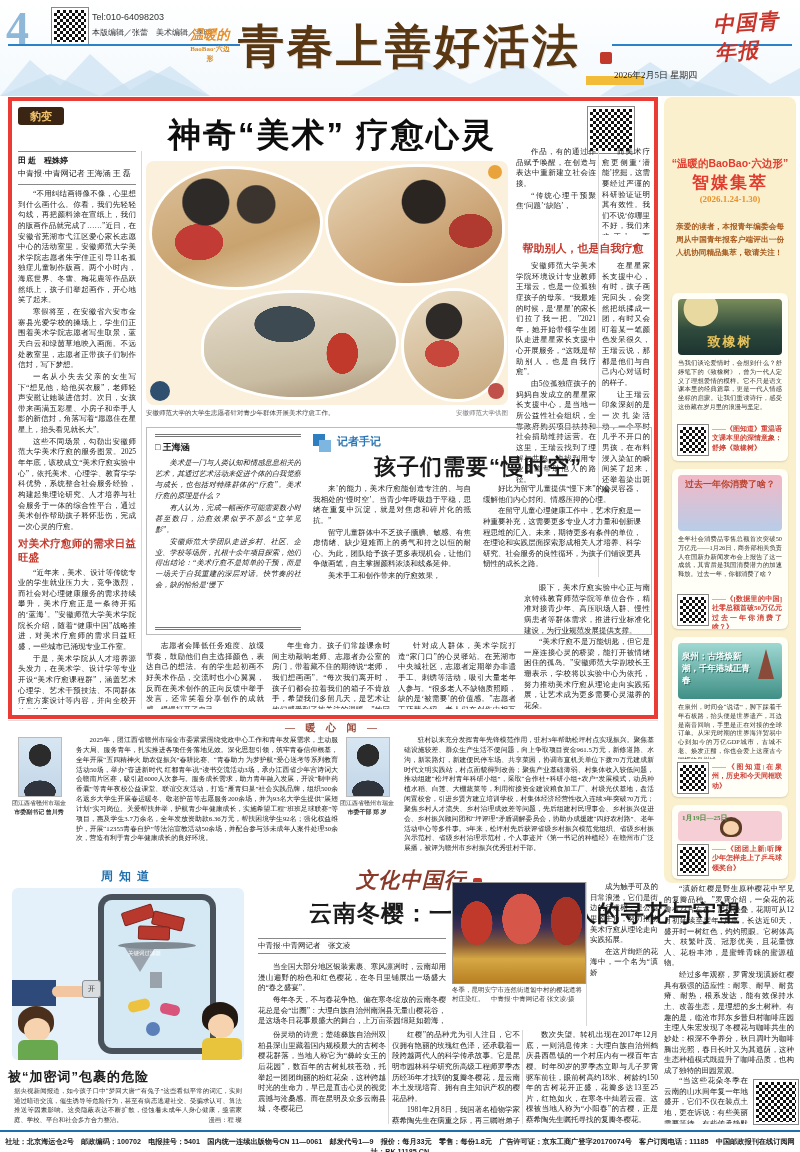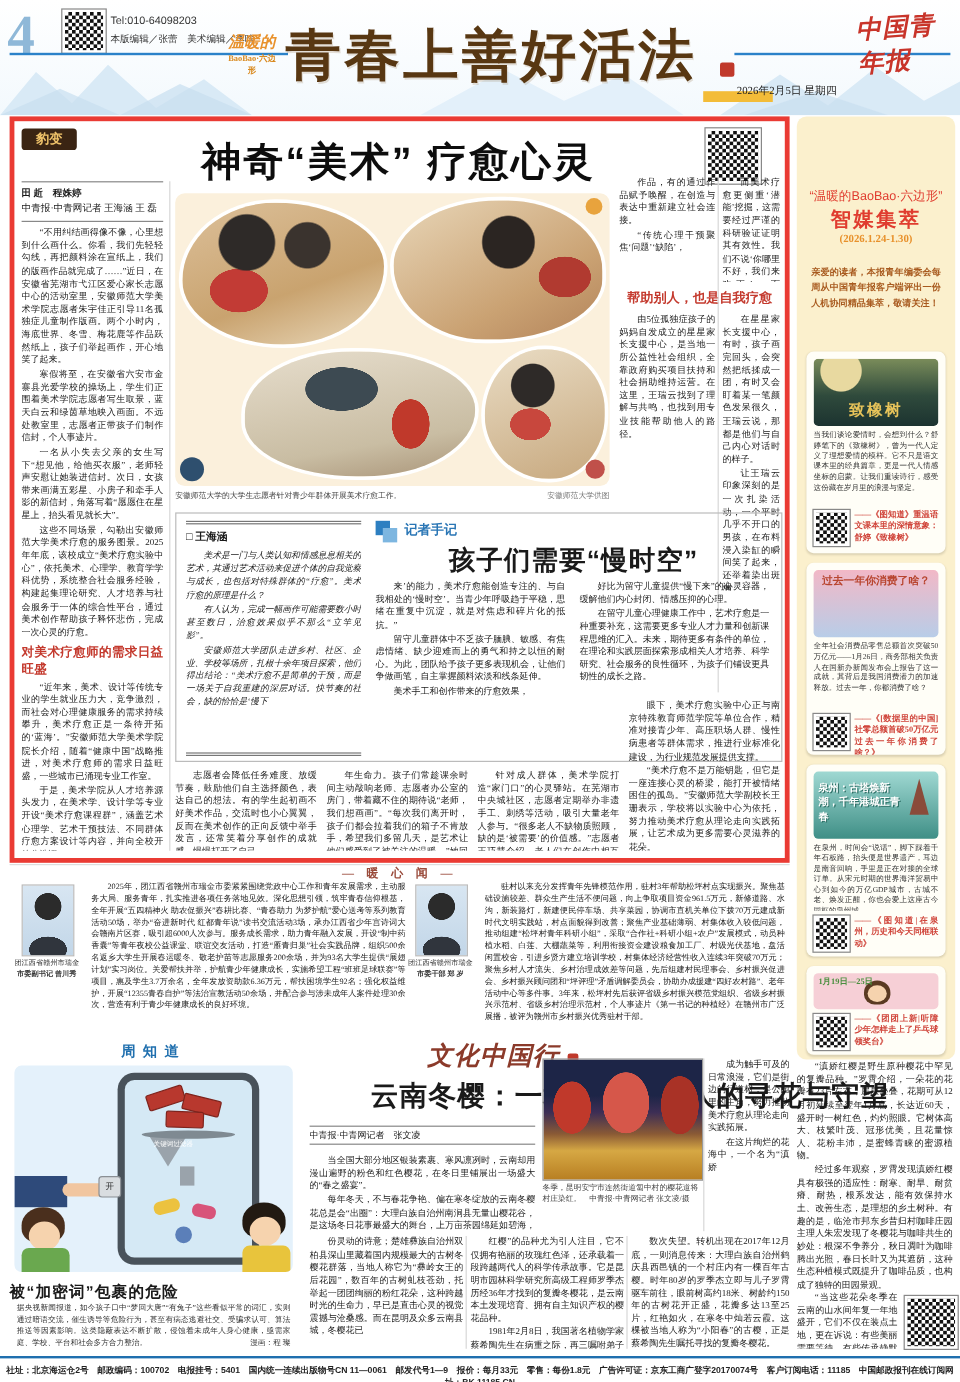--- a/index.html
+++ b/index.html
@@ -40,21 +40,21 @@
   .cap{font-size:6.5px;color:#444;}
   .commentbox{border-top:3px double #777;border-bottom:3px double #777;}
   .cauthor{font-size:9px;font-weight:bold;margin:4px 0;}
   .ctext{font-size:7.3px;line-height:1.5;font-style:italic;text-align:justify;overflow:hidden;}
   .ctext p{margin:0 0 1px;text-indent:2em;}
   .notetag{color:#2a76b5;font-weight:bold;font-size:11px;font-family:"Liberation Sans",sans-serif;}
   .notehead{font-size:22px;font-weight:bold;text-align:center;letter-spacing:1px;
             font-family:"Liberation Sans","DejaVu Sans",sans-serif;}
   
   .sidebar{left:664px;top:97px;width:132px;height:786px;background:#fbf0cd;border-radius:8px;}
-  .sbt1{color:#e03c2f;font-weight:normal;font-size:10.5px;text-align:center;font-family:"Liberation Sans",sans-serif;}
+  .sbt1{color:#e03c2f;font-weight:bold;font-size:10.5px;text-align:center;font-family:"Liberation Sans",sans-serif;}
   .sbt2{color:#e03c2f;font-weight:bold;font-size:17px;text-align:center;letter-spacing:2px;font-family:"Liberation Sans",sans-serif;}
   .sbdate{color:#e8912b;font-weight:bold;font-size:9px;text-align:center;}
   .sbintro{color:#a85a1f;font-weight:bold;font-size:7.6px;line-height:1.7;text-align:justify;}
   .card{position:absolute;left:8px;width:116px;background:#fffef7;border-radius:6px;box-shadow:0 1px 2px #0002;overflow:hidden;}
   .cardimg{position:relative;width:104px;height:56px;margin:6px auto 4px;border-radius:4px;overflow:hidden;}
   .carddesc{font-size:6.3px;line-height:1.4;text-align:justify;color:#333;margin:0 6px;overflow:hidden;}
   .cardlink{font-size:7px;font-weight:bold;color:#d0443a;line-height:1.35;text-align:justify;}
   
   .warmband{left:8px;top:720px;width:650px;height:146px;border-top:1px solid #ddd;}
   .warmhdr{font-size:10px;font-weight:bold;color:#9a4b3b;text-align:center;letter-spacing:4px;}
@@ -129,21 +129,21 @@
     <div class="abs qr" style="left:576px;top:6px;width:42px;height:42px;"></div>
 
     <div class="abs" style="left:6px;top:50px;width:118px;border-top:1px solid #888;border-bottom:1px solid #888;padding:3px 0;">
       <div class="byline" style="font-weight:bold;">田 赾　程姝婷</div>
       <div class="byline">中青报·中青网记者 王海涵 王 磊</div>
     </div>
 
     <div class="abs" style="left:6px;top:88px;width:118px;height:520px;overflow:hidden;">
       <div class="txt">
           <p>“不用纠结画得像不像，心里想到什么画什么。你看，我们先轻轻勾线，再把颜料涂在宣纸上，我们的版画作品就完成了……”近日，在安徽省芜湖市弋江区爱心家长志愿中心的活动室里，安徽师范大学美术学院志愿者朱宇佳正引导11名孤独症儿童制作版画。两个小时内，海底世界、冬雪、梅花鹿等作品跃然纸上，孩子们举起画作，开心地笑了起来。</p>
-          <p>寒假将至，在安徽省六安市金寨县光爱学校的操场上，学生们正围着美术学院志愿者写生取景，蓝天白云和绿茵草地映入画面。不远处教室里，志愿者正带孩子们制作信封，个人事迹片。</p>
+          <p>寒假将至，在安徽省六安市金寨县光爱学校的操场上，学生们正围着美术学院志愿者写生取景，蓝天白云和绿茵草地映入画面。不远处教室里，志愿者正带孩子们制作信封，写下梦想。</p>
           <p>一名从小失去父亲的女生写下“想见他，给他买衣服”，老师轻声安慰让她装进信封。次日，女孩带来画满五彩星、小房子和牵手人影的新信封，角落写着“愿愿住在星星上，抬头看见就长大”。</p>
           <p>这些不同场景，勾勒出安徽师范大学美术疗愈的服务图景。2025年年底，该校成立“美术疗愈实验中心”，依托美术、心理学、教育学学科优势，系统整合社会服务经验，构建起集理论研究、人才培养与社会服务于一体的综合性平台，通过美术创作帮助孩子释怀悲伤，完成一次心灵的疗愈。</p>
         </div>
       <div class="subhead">对美术疗愈师的需求日益旺盛</div>
       <div class="txt">
           <p>“近年来，美术、设计等传统专业的学生就业压力大，竞争激烈，而社会对心理健康服务的需求持续攀升，美术疗愈正是一条待开拓的‘蓝海’。”安徽师范大学美术学院院长介绍，随着“健康中国”战略推进，对美术疗愈师的需求日益旺盛，一些城市已涌现专业工作室。</p>
           <p>于是，美术学院从人才培养源头发力，在美术学、设计学等专业开设“美术疗愈课程群”，涵盖艺术心理学、艺术干预技法、不同群体疗愈方案设计等内容，并向全校开放公选课。</p>
         </div>
     </div>
     <div class="vline" style="left:129px;top:50px;height:558px;"></div>
@@ -164,20 +164,21 @@
 
     <div class="abs txt" style="left:504px;top:46px;width:80px;height:88px;">
         <p>作品，有的通过作品赋予唤醒，在创造与表达中重新建立社会连接。</p>
         <p>“传统心理干预聚焦‘问题’‘缺陷’，</p>
       </div>
     <div class="abs txt" style="left:590px;top:46px;width:48px;height:88px;">
         <p>而美术疗愈更侧重‘潜能’挖掘，这需要经过严谨的科研验证证明其有效性。我们不说‘你哪里不好，我们来改正’，而是‘你拥有怎样的感受力，我们来一起表达’。”安徽师范大学美术学院科研副院长介绍。</p>
       </div>
     <div class="abs subhead2" style="left:504px;top:140px;width:134px;">帮助别人，也是自我疗愈</div>
     <div class="abs txt" style="left:504px;top:160px;width:80px;height:316px;">
+        <p>安徽师范大学美术学院环境设计专业教师王瑞云，也是一位孤独症孩子的母亲。“我最难的时候，是‘星星’的家长们拉了我一把。”2021年，她开始带领学生团队走进星星家长支援中心开展服务，“这既是帮助别人，也是自我疗愈”。</p>
         <p>由5位孤独症孩子的妈妈自发成立的星星家长支援中心，是当地一所公益性社会组织，全靠政府购买项目扶持和社会捐助维持运营。在这里，王瑞云找到了理解与共鸣，也找到用专业技能帮助他人的路径。</p>
       </div>
     <div class="abs txt" style="left:590px;top:160px;width:48px;height:316px;">
         <p>在星星家长支援中心，有时，孩子画完回头，会突然把纸揉成一团，有时又会盯着某一笔颜色发呆很久，王瑞云说，那都是他们与自己内心对话时的样子。</p>
         <p>让王瑞云印象深刻的是一次扎染活动，一个平时几乎不开口的男孩，在布料浸入染缸的瞬间笑了起来，还举着染出斑斓</p>
       </div>
     <div class="vline" style="left:586px;top:46px;height:430px;"></div>
 
     <div class="abs" style="left:134px;top:326px;width:504px;height:206px;border:1px solid #bbb;">
       <div class="abs commentbox" style="left:8px;top:6px;width:146px;height:190px;overflow:hidden;">

